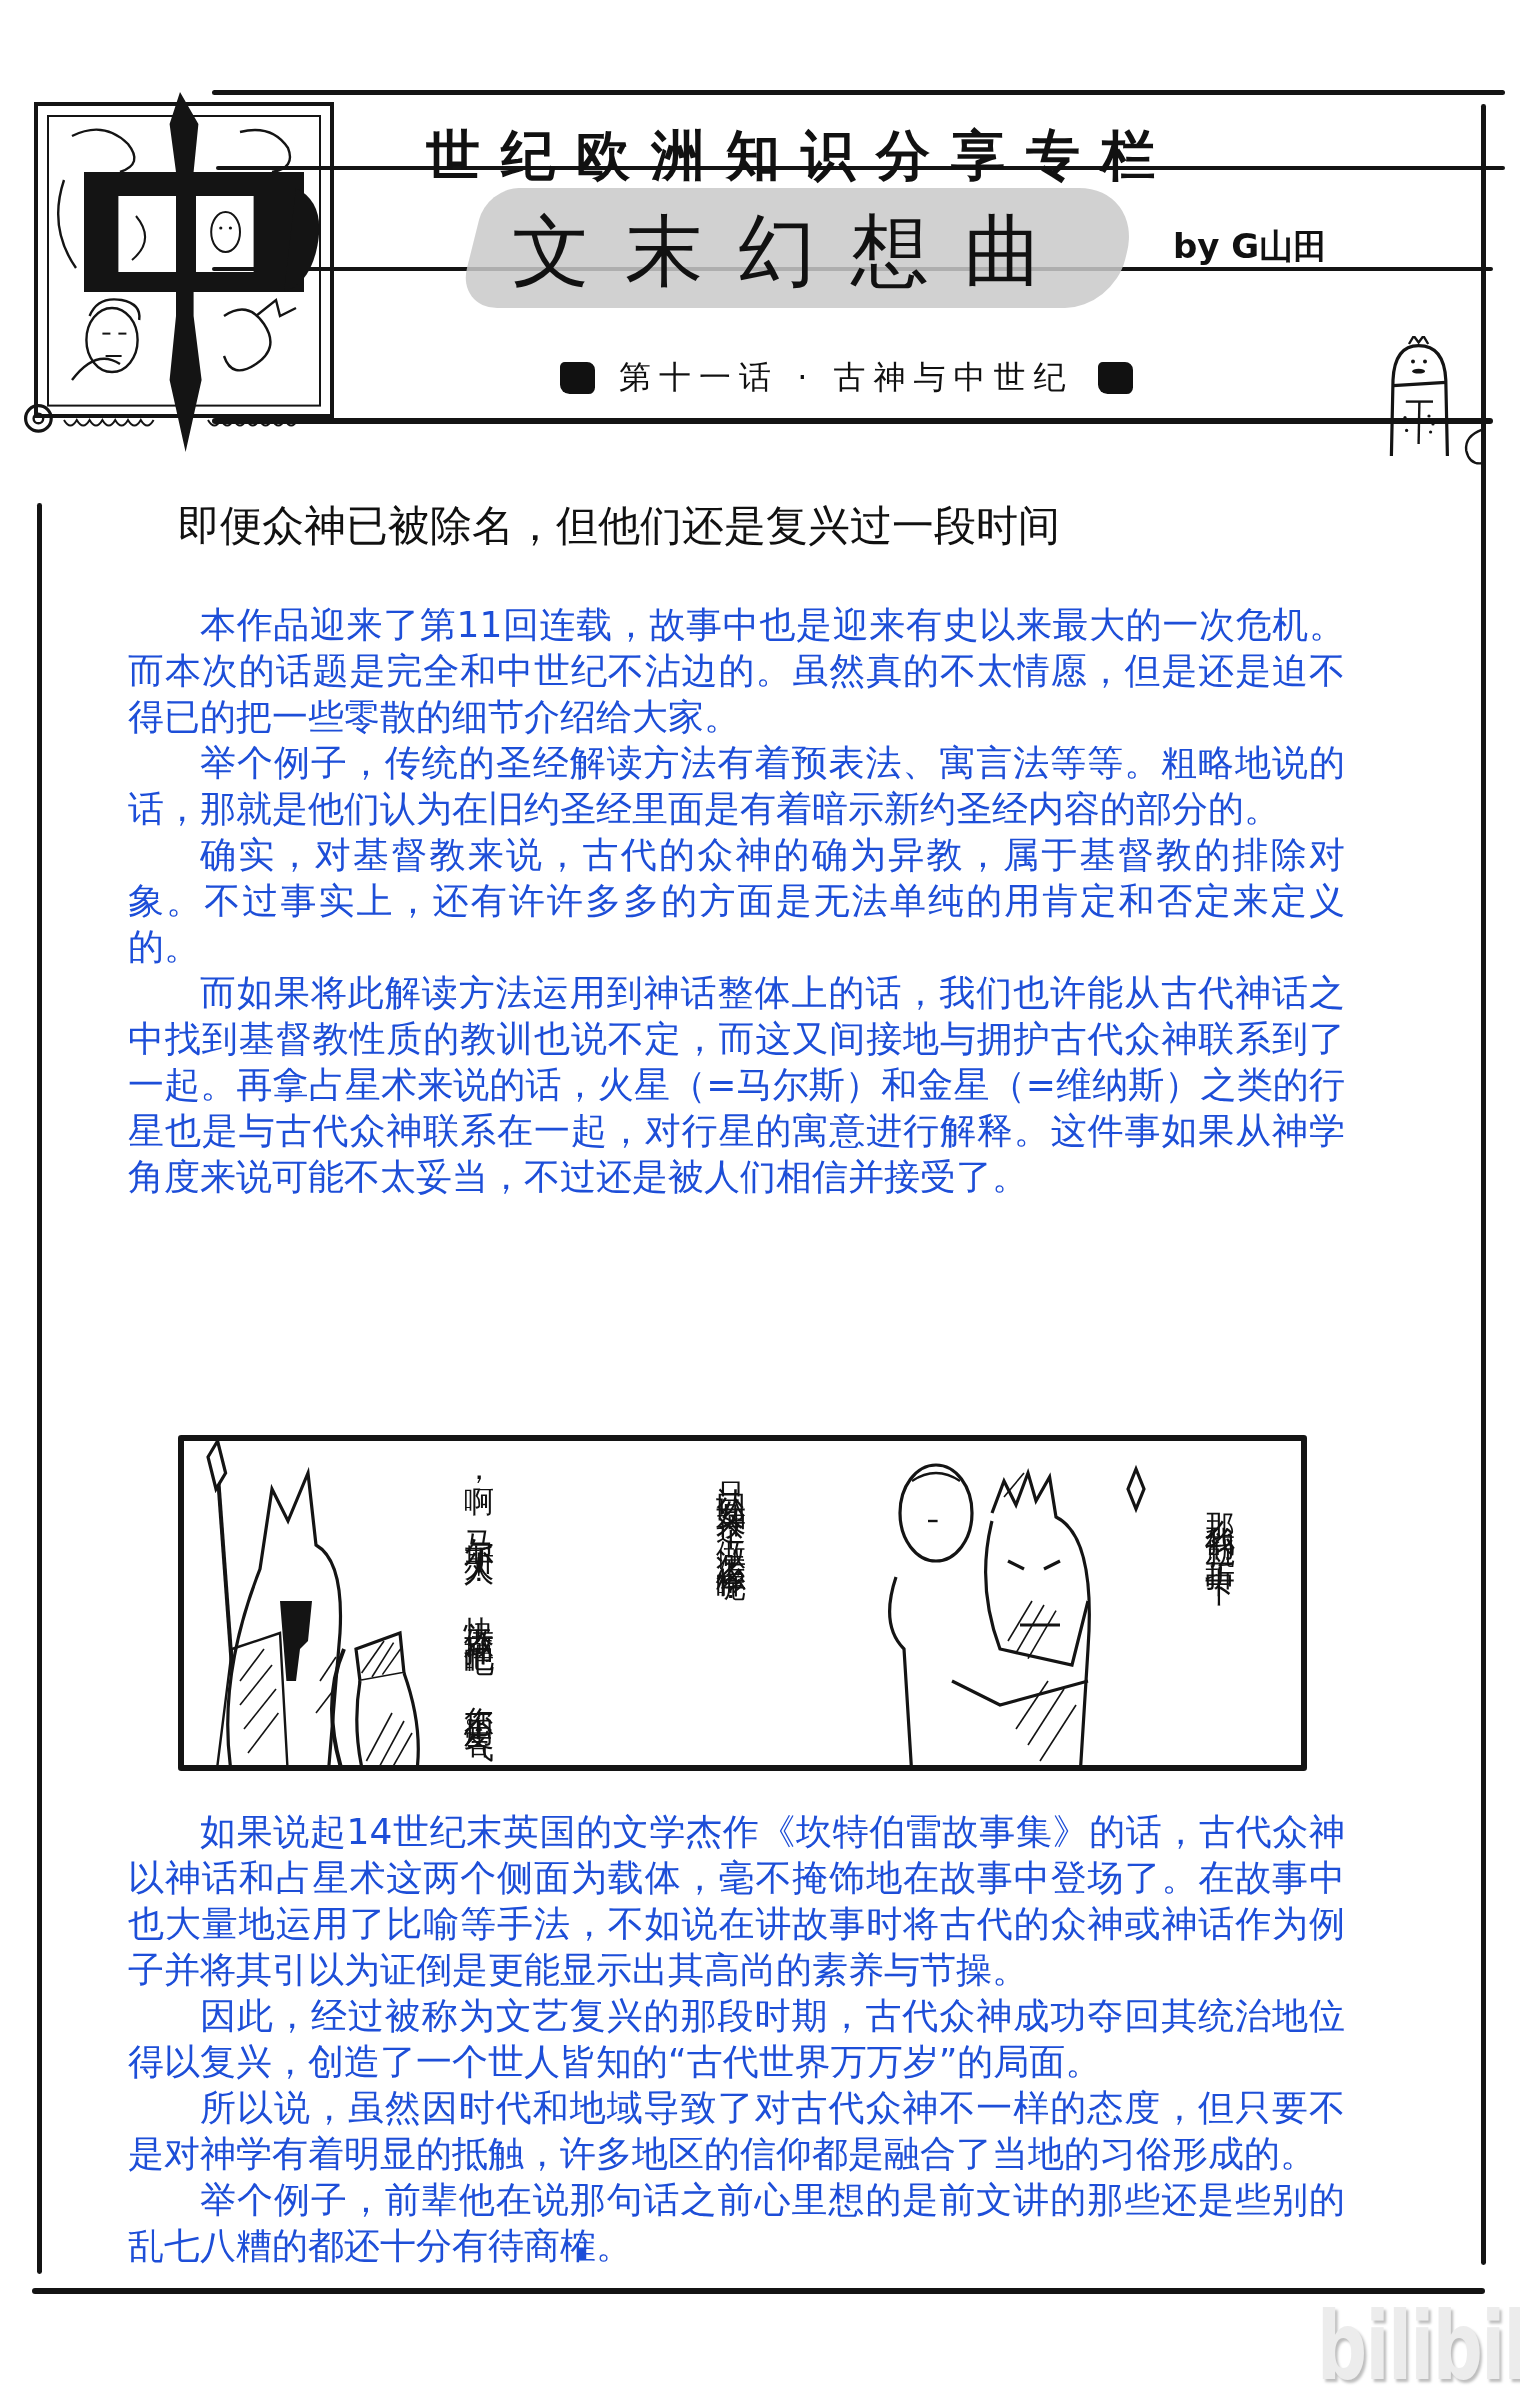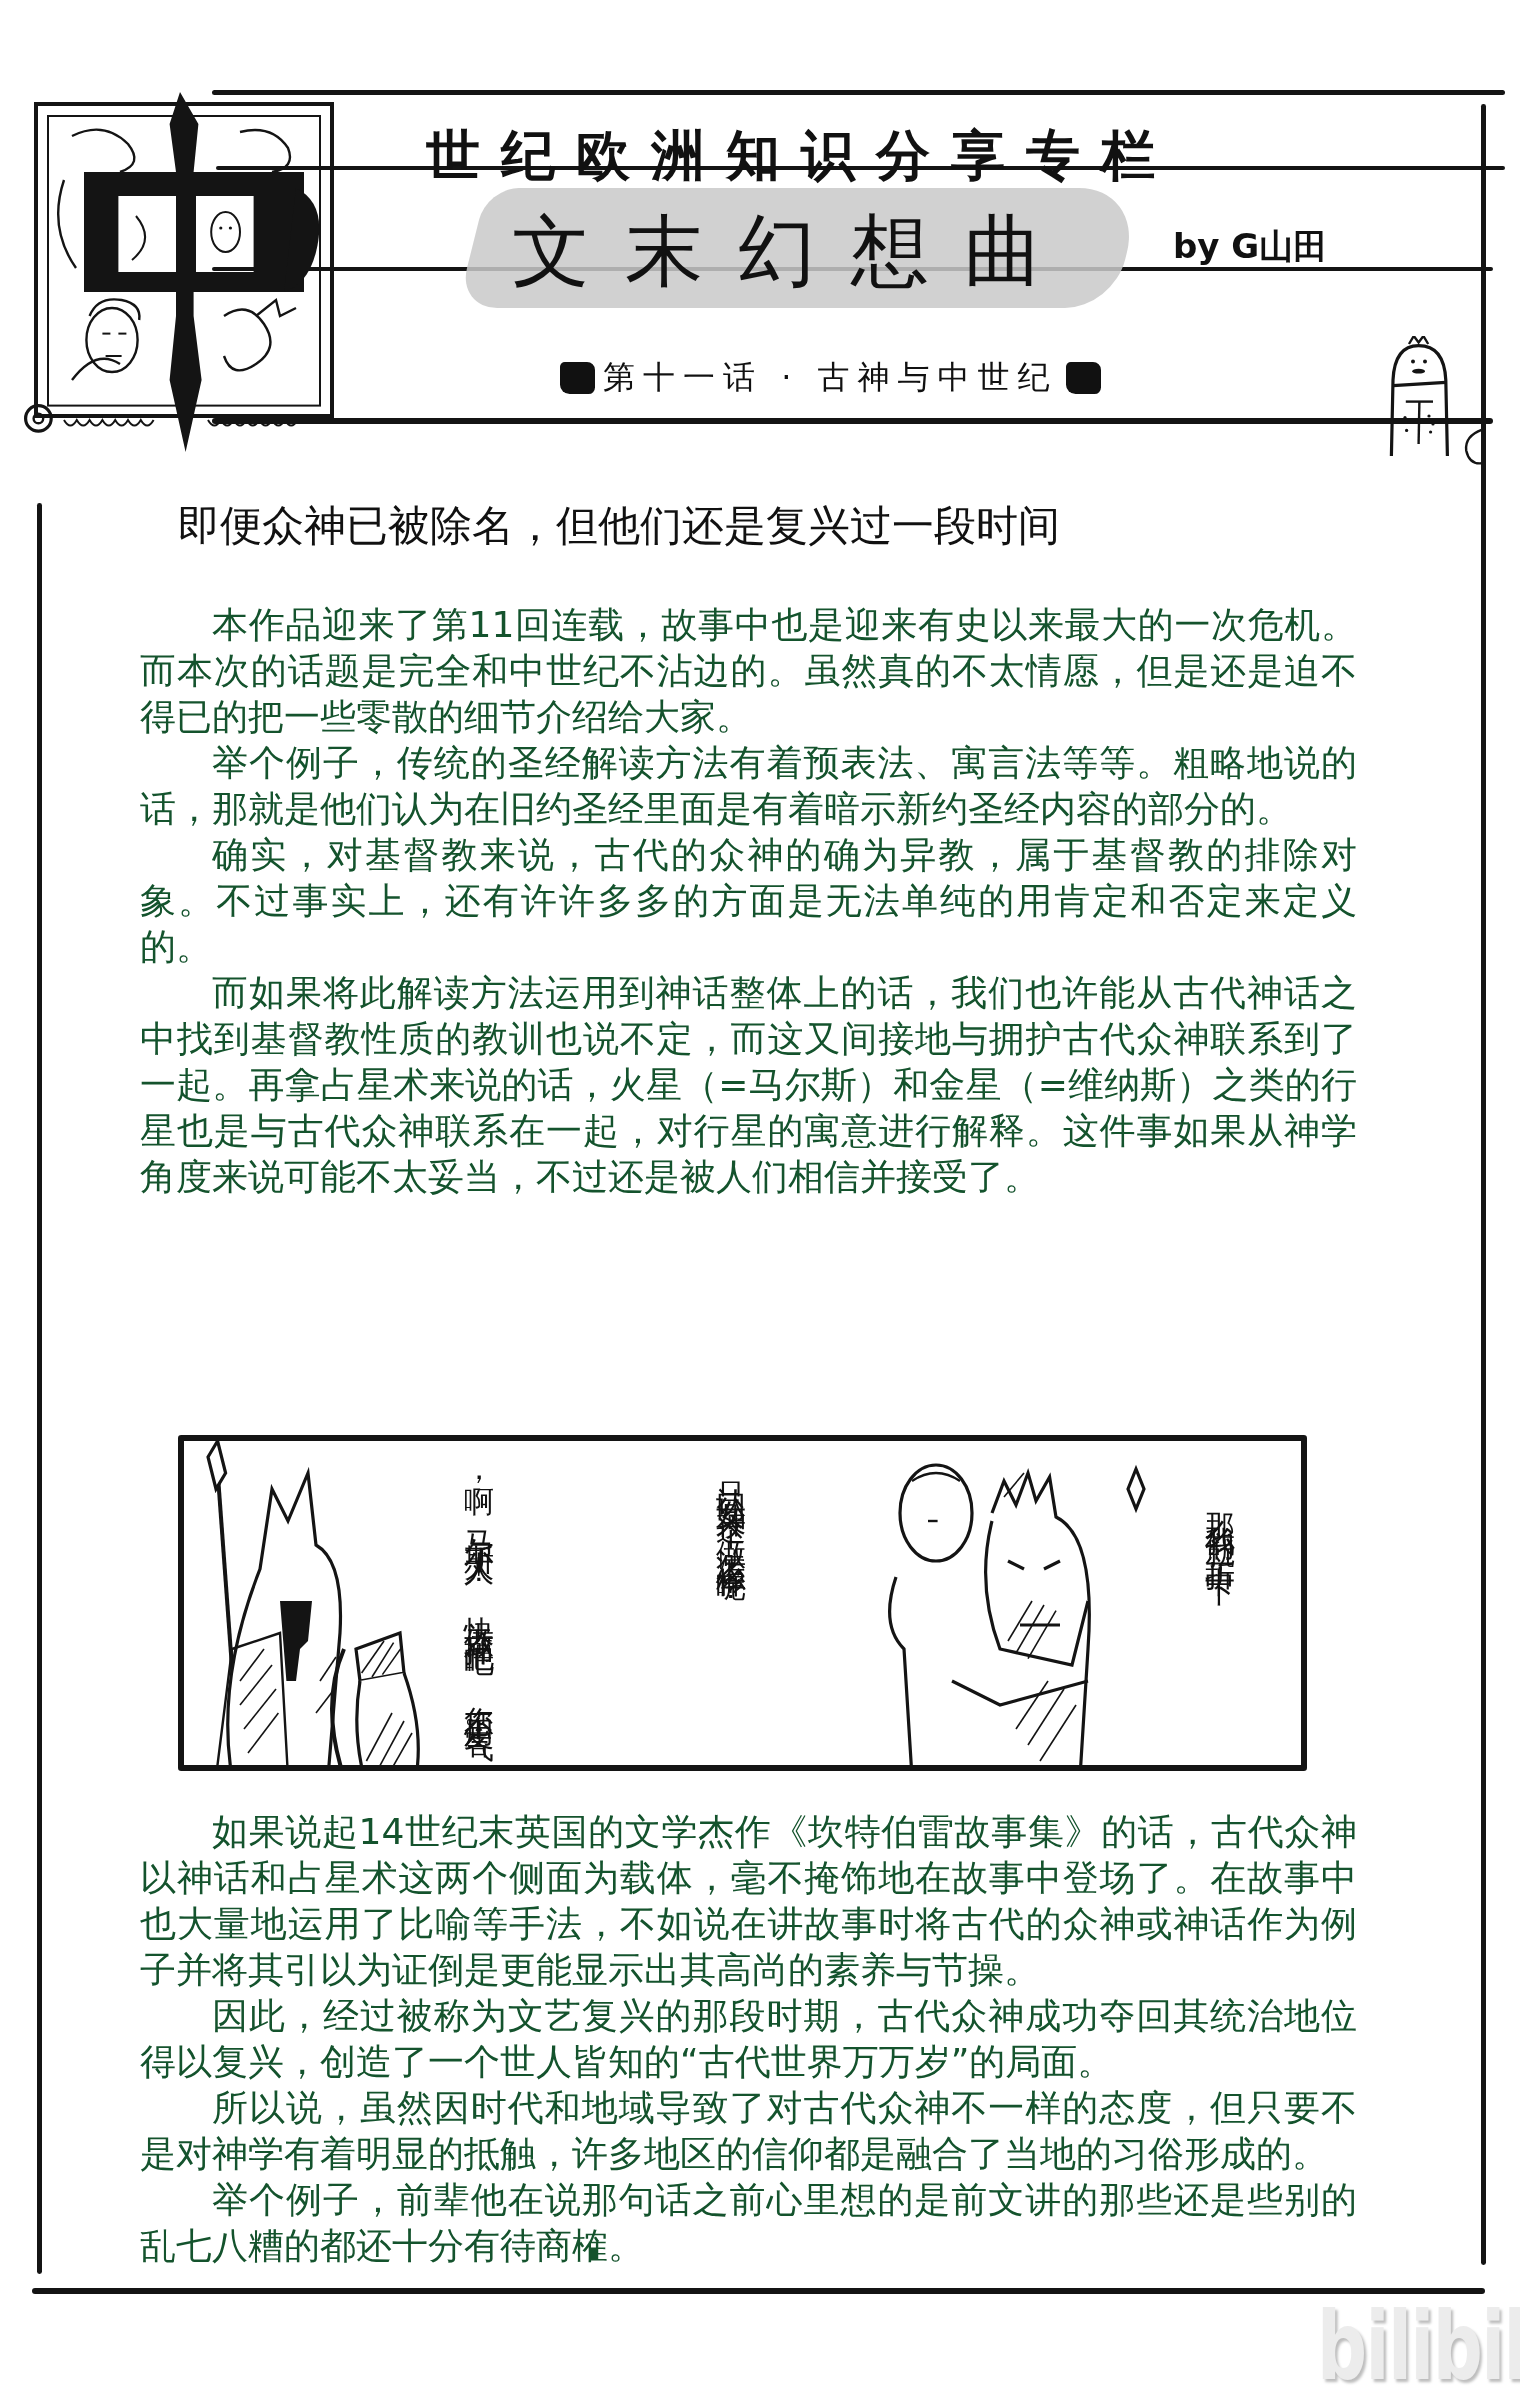--- a/index.html
+++ b/index.html
@@ -13,29 +13,29 @@
   .stroke-v { position: absolute; width: 4.8px; background: #141414; border-radius: 2.4px; }
 
   
   .initial { position: absolute; left: 16px; top: 76px; width: 336px; height: 400px; }
 
   
   .hdr-sub { position: absolute; left: 426px; top: 120px; font-size: 54px; font-weight: bold; letter-spacing: 21px; color: #111; font-family: "DejaVu Sans", sans-serif; }
   .hdr-title-wash { position: absolute; left: 472px; top: 188px; width: 656px; height: 120px; background: #c9c9c9; border-radius: 32px 64px 48px 40px; transform: skew(-14deg); opacity: .85; }
   .hdr-title { position: absolute; left: 512px; top: 200px; font-size: 78px; font-weight: normal; letter-spacing: 35px; color: #111; font-family: "DejaVu Serif", serif; }
   .hdr-by { position: absolute; left: 1173px; top: 224px; font-size: 34px; font-weight: bold; color: #111; font-family: "DejaVu Sans", sans-serif; text-align: center; }
-  .hdr-chapter { position: absolute; left: 560px; top: 356px; font-size: 32px; color: #111; letter-spacing: 8px; display: flex; align-items: center; gap: 8px; }
+  .hdr-chapter { position: absolute; left: 560px; top: 356px; font-size: 32px; color: #111; letter-spacing: 8px; display: flex; align-items: center; gap: 24px; }
   .chapter-block { display: inline-block; width: 35px; height: 32px; background: #111; border-radius: 4.8px 8px 6.4px 9.6px; }
 
   
   .mascot { position: absolute; left: 1385px; top: 336px; width: 68px; height: 120px; }
 
   
   .heading { position: absolute; left: 0; width: 1214px; top: 498px; text-align: center; font-size: 42px; font-weight: normal; color: #111; padding-left: 24px; }
-  .text-block { position: absolute; left: 140px; width: 1217px; font-size: 36px; line-height: 46px; color: #14532d; }
+  .text-block { position: absolute; left: 128px; width: 1217px; font-size: 36px; line-height: 46px; color: #1d4ed8; }
   .text-block p { text-indent: 72px; margin: 0; text-align: justify; }
   .block1 { top: 602px; }
   .block2 { top: 1809px; }
 
   
   .panel { position: absolute; left: 178px; top: 1435px; width: 1129px; height: 336px; border: 6.4px solid #141414; border-radius: 3.2px; background: #fff; overflow: hidden; }
   .bubble { position: absolute; writing-mode: vertical-rl; font-size: 30px; line-height: 46px; letter-spacing: 6.4px; color: #111; }
   .figure { position: absolute; }
 
   

